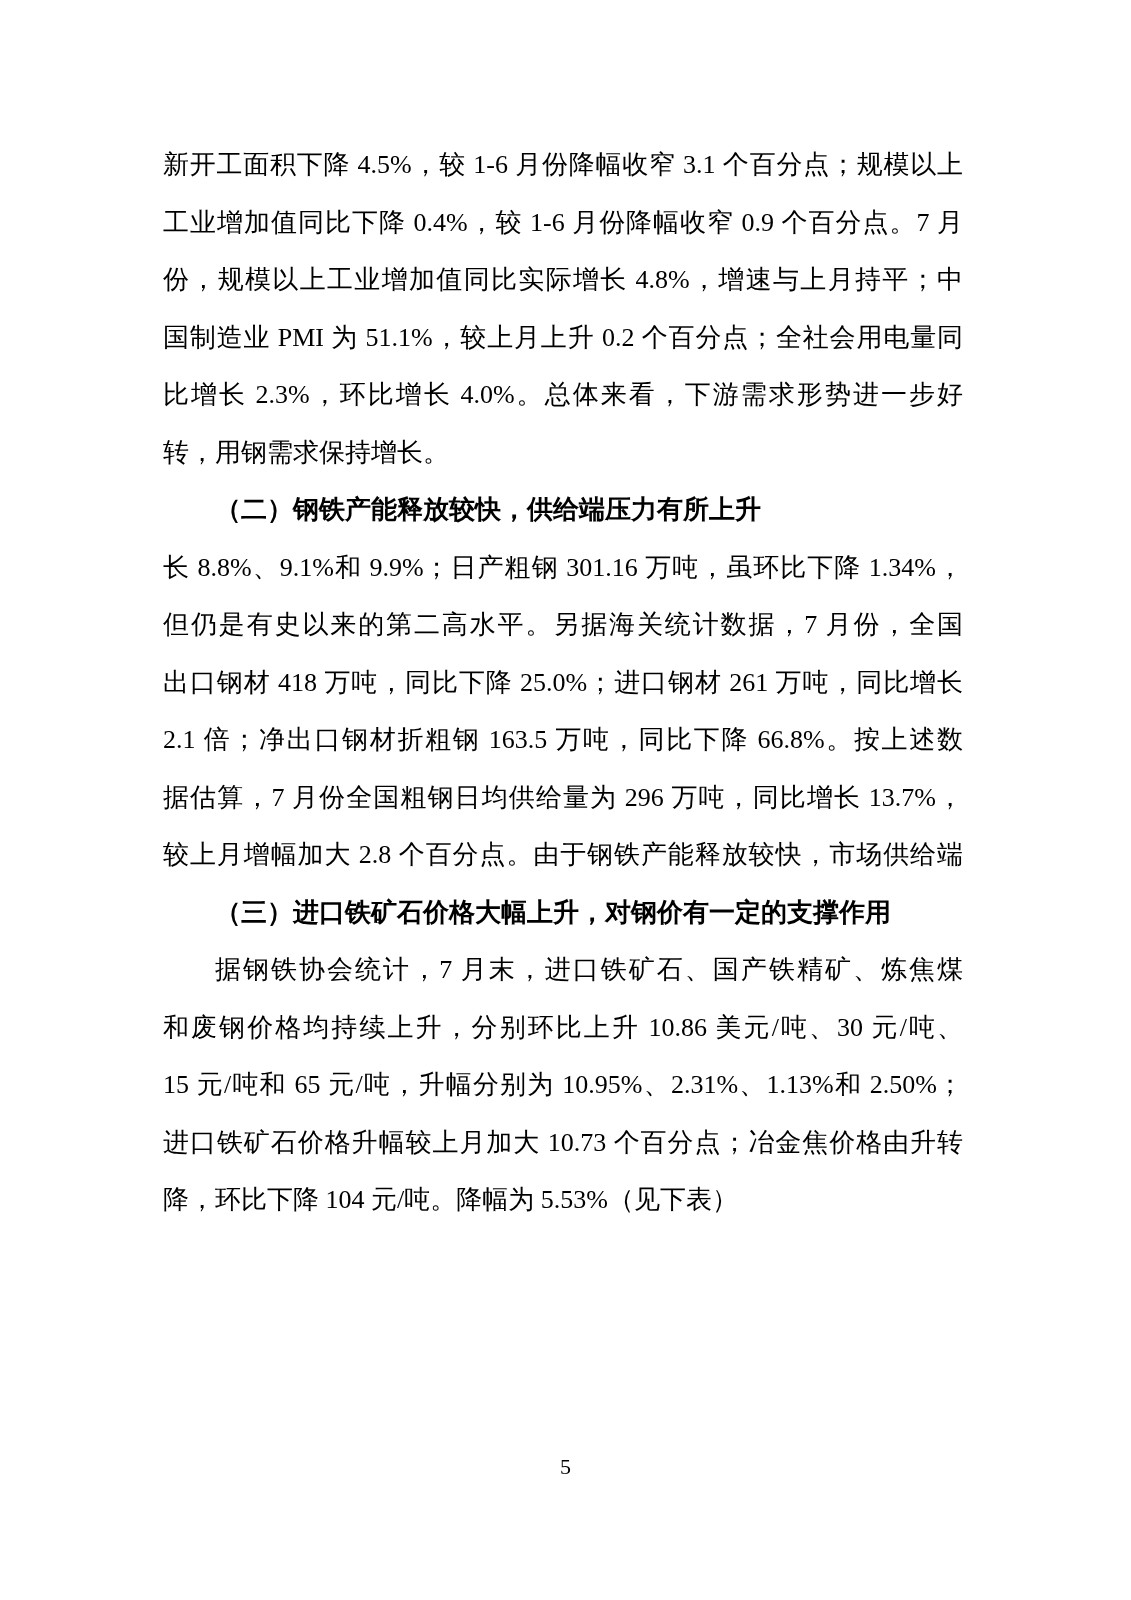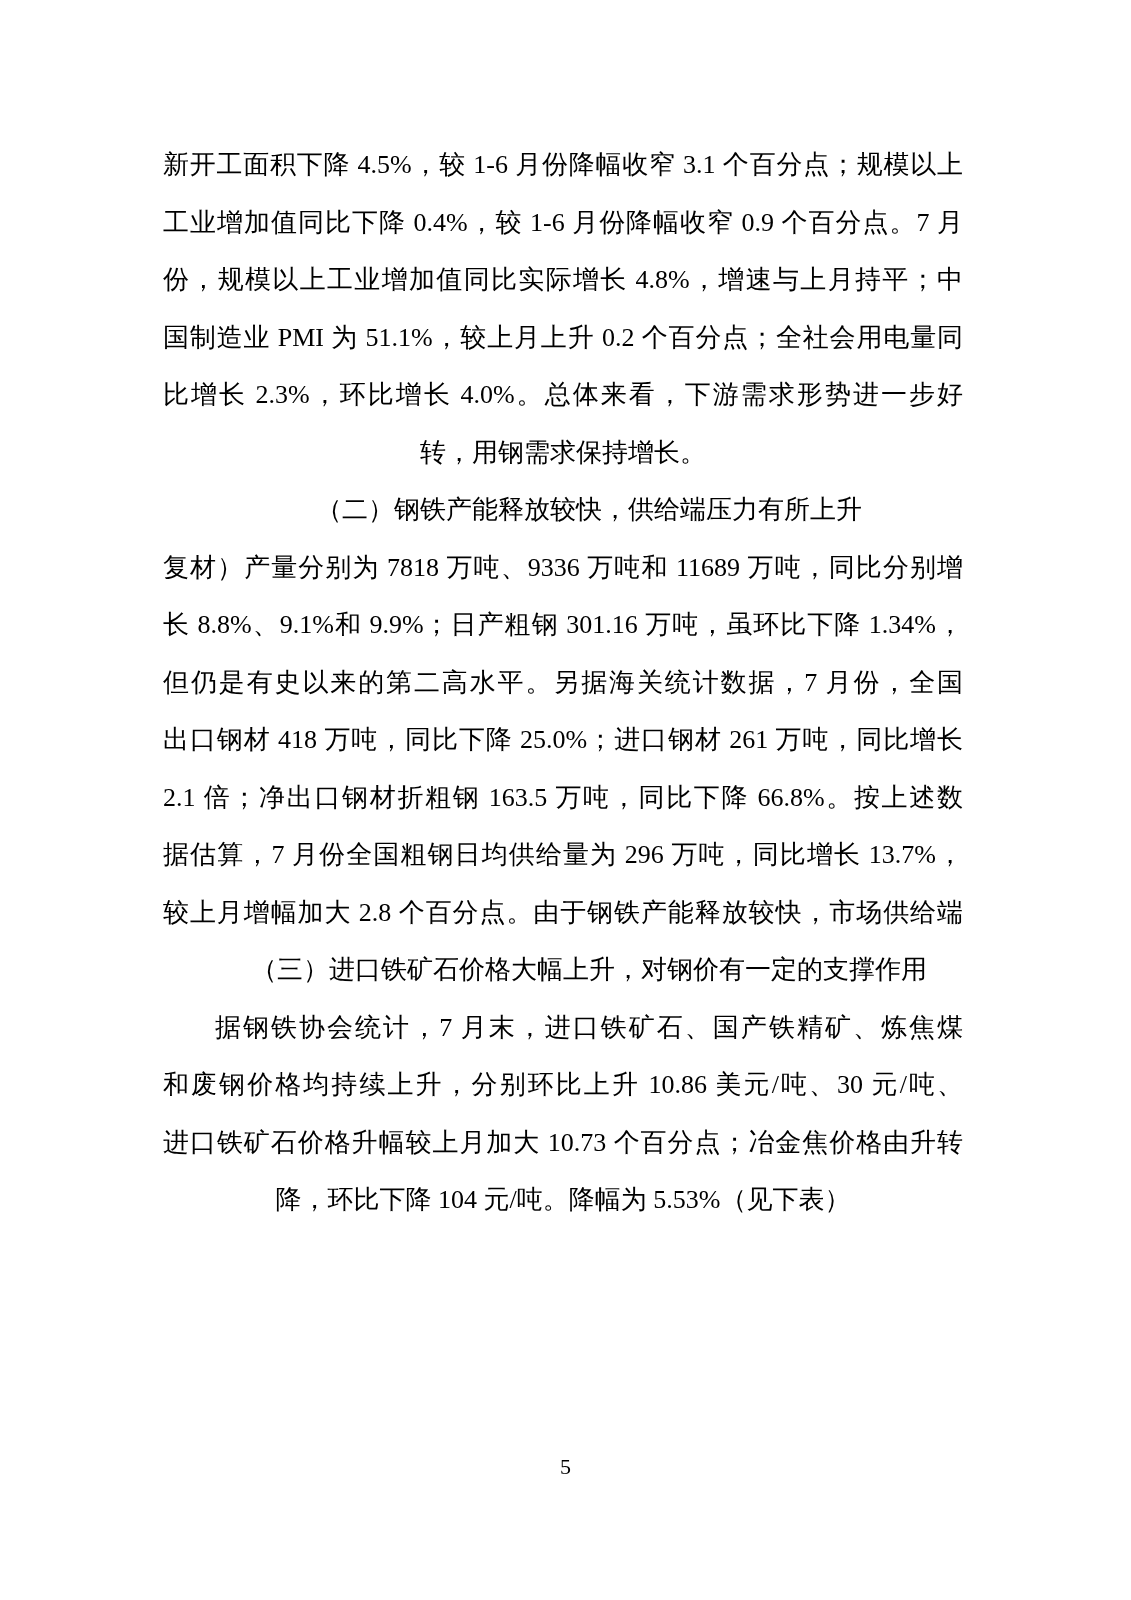--- a/index.html
+++ b/index.html
@@ -20,33 +20,33 @@
   .text-block {
     position: absolute;
     left: 163px;
     top: 136px;
     width: 800px;
   }
   .line {
     height: 57.5px;
     line-height: 57.5px;
     font-size: 26px;
-    text-align: center;
+    text-align: left;
     white-space: normal;
     overflow: visible;
   }
   .line.justify {
     text-align: justify;
     text-align-last: justify;
   }
   .line.indent {
     text-indent: 52px;
   }
   .line.heading {
-    font-weight: 400;
+    font-weight: 700;
   }
   .page-number {
     position: absolute;
     left: 0;
     top: 1452px;
     width: 1131px;
     text-align: center;
     font-size: 22px;
     line-height: 30px;
     font-family: "Liberation Serif", "DejaVu Serif", serif;
@@ -58,27 +58,27 @@
 
 <div class="page">
   <div class="text-block" id="text-block">
       <div class="line justify">新开工面积下降 4.5%，较 1-6 月份降幅收窄 3.1 个百分点；规模以上</div>
       <div class="line justify">工业增加值同比下降 0.4%，较 1-6 月份降幅收窄 0.9 个百分点。7 月</div>
       <div class="line justify">份，规模以上工业增加值同比实际增长 4.8%，增速与上月持平；中</div>
       <div class="line justify">国制造业 PMI 为 51.1%，较上月上升 0.2 个百分点；全社会用电量同</div>
       <div class="line justify">比增长 2.3%，环比增长 4.0%。总体来看，下游需求形势进一步好</div>
       <div class="line">转，用钢需求保持增长。</div>
       <div class="line heading indent">（二）钢铁产能释放较快，供给端压力有所上升</div>
-      <div class="line justify">复材）产量分别为 7818 万吨、9336 万吨和 11689 万吨，同比分别增</div>
       <div class="line justify">长 8.8%、9.1%和 9.9%；日产粗钢 301.16 万吨，虽环比下降 1.34%，</div>
       <div class="line justify">但仍是有史以来的第二高水平。另据海关统计数据，7 月份，全国</div>
       <div class="line justify">出口钢材 418 万吨，同比下降 25.0%；进口钢材 261 万吨，同比增长</div>
       <div class="line justify">2.1 倍；净出口钢材折粗钢 163.5 万吨，同比下降 66.8%。按上述数</div>
       <div class="line justify">据估算，7 月份全国粗钢日均供给量为 296 万吨，同比增长 13.7%，</div>
       <div class="line justify">较上月增幅加大 2.8 个百分点。由于钢铁产能释放较快，市场供给端</div>
       <div class="line heading indent">（三）进口铁矿石价格大幅上升，对钢价有一定的支撑作用</div>
       <div class="line indent justify">据钢铁协会统计，7 月末，进口铁矿石、国产铁精矿、炼焦煤</div>
       <div class="line justify">和废钢价格均持续上升，分别环比上升 10.86 美元/吨、30 元/吨、</div>
+      <div class="line justify">15 元/吨和 65 元/吨，升幅分别为 10.95%、2.31%、1.13%和 2.50%；</div>
       <div class="line justify">进口铁矿石价格升幅较上月加大 10.73 个百分点；冶金焦价格由升转</div>
       <div class="line">降，环比下降 104 元/吨。降幅为 5.53%（见下表）</div>
     </div>
   <div class="page-number">5</div>
 </div>
 
 </body></html>

